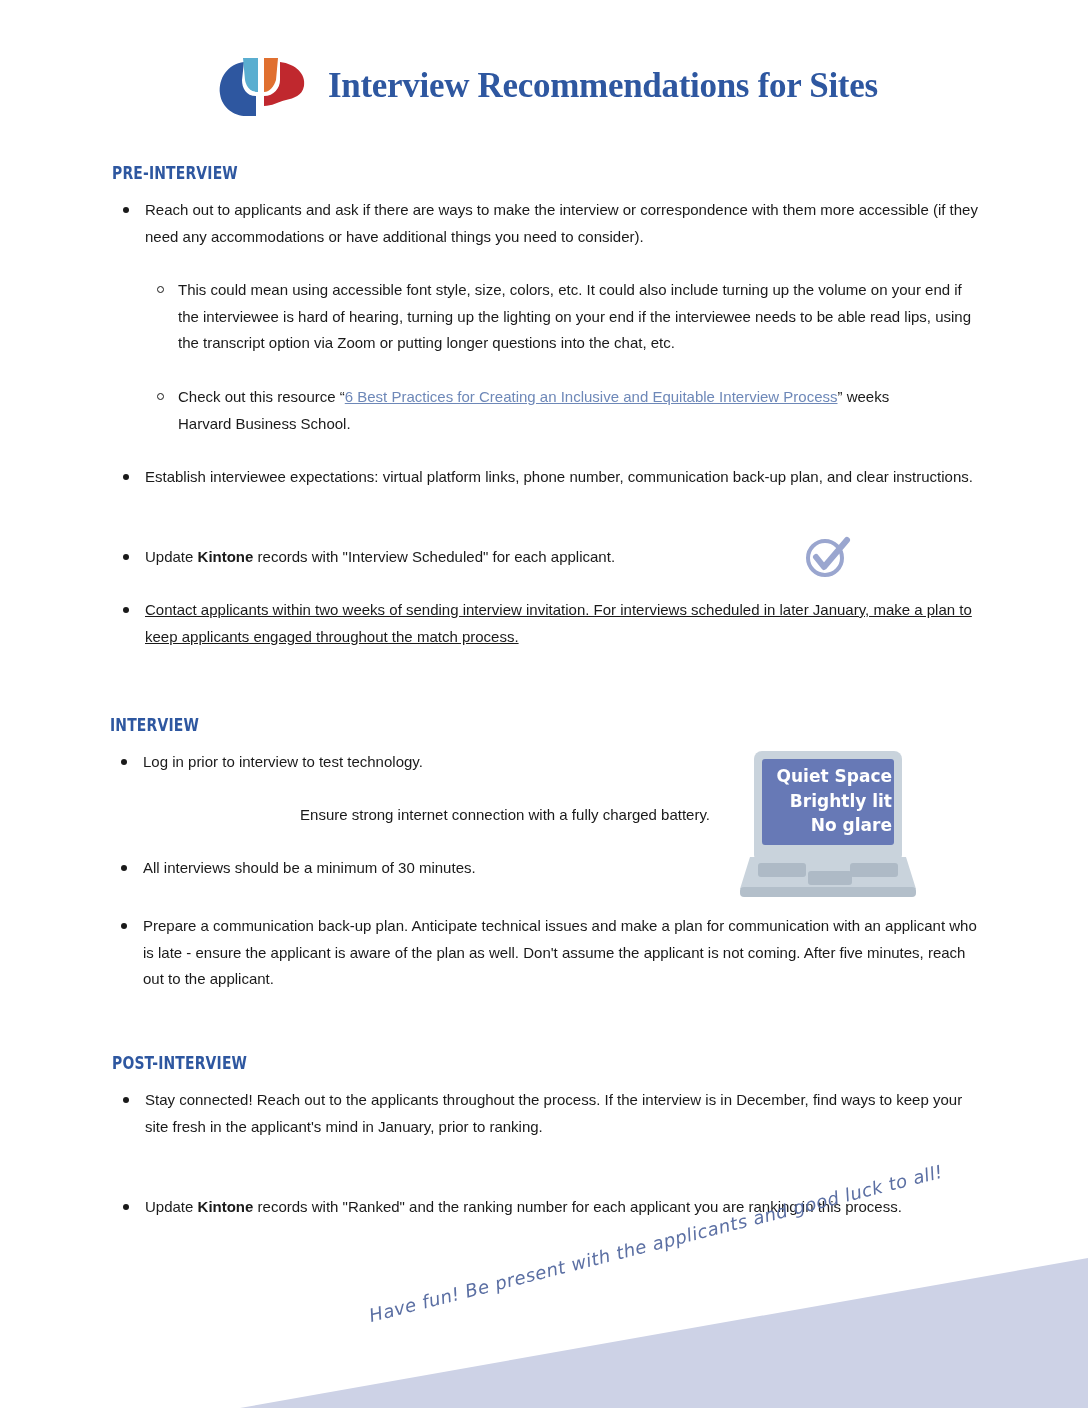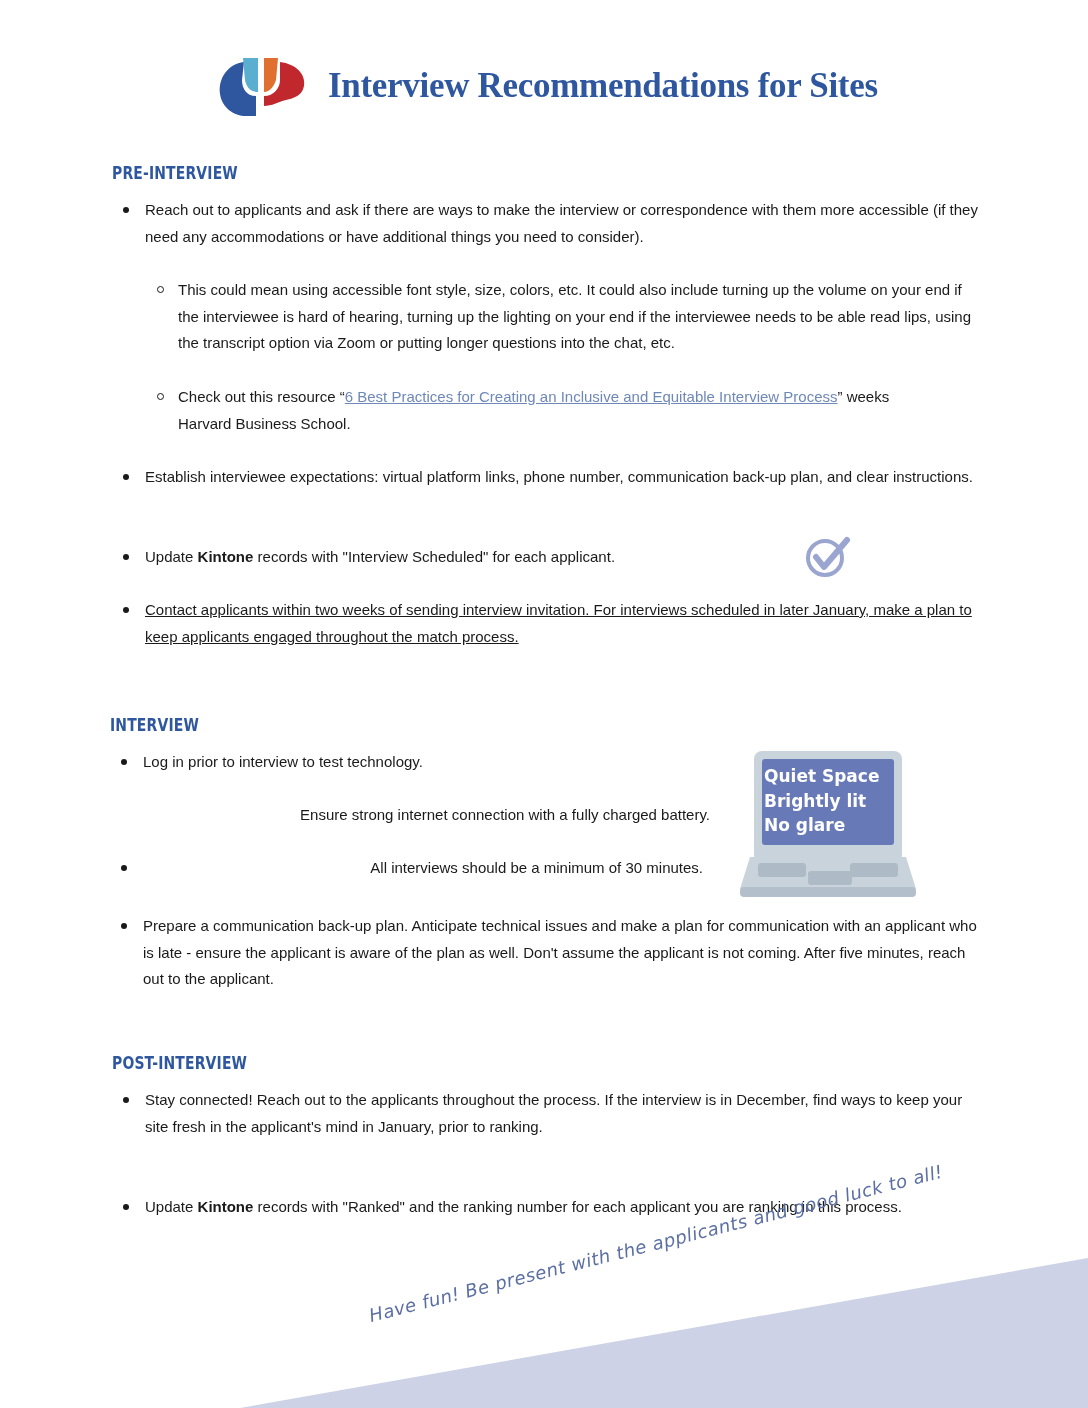--- a/index.html
+++ b/index.html
@@ -33,21 +33,21 @@
     }
     .sub::before {
       content: ""; position: absolute; left: -21px; top: 9px;
       width: 5px; height: 5px; border-radius: 50%; border: 1.5px solid #1a1a1a; background: #fff;
     }
     .link { color: #6e88b8; text-decoration: underline; }
     b { font-weight: bold; }
     .check-icon { position: absolute; left: 805px; top: 536px; width: 46px; height: 42px; }
     .laptop { position: absolute; left: 738px; top: 749px; width: 180px; height: 152px; }
     .laptop-screen-text {
-      position: absolute; left: 764px; top: 764px; width: 128px; text-align: left;
+      position: absolute; left: 764px; top: 764px; width: 128px; text-align: right;
       color: #ffffff; font-weight: bold; font-size: 17px; line-height: 24.5px;
       font-family: "DejaVu Sans", sans-serif;
     }
     .footer-band { position: absolute; left: 0; top: 0; width: 1088px; height: 1408px; pointer-events: none; }
     .footer-text {
       position: absolute; left: 372px; top: 1305px;
       font-family: "DejaVu Sans", sans-serif; font-size: 18px; color: #5b6fa3;
       transform: rotate(-14.2deg); transform-origin: left bottom; white-space: nowrap;
       font-style: italic; letter-spacing: 0.5px;
     }
@@ -102,21 +102,21 @@
 <div class="section-head" style="left:110px; top:715px;">INTERVIEW</div>
 
 <div class="text bullet" style="left:143px; top:749px; width:560px;">
   <span>Log in prior to interview to test technology.</span>
 </div>
 
 <div class="text" style="left:110px; top:802px; width:600px;text-align:right;">
   <span>Ensure strong internet connection with a fully charged battery.</span>
 </div>
 
-<div class="text bullet" style="left:143px; top:855px; width:560px;text-align:right;">
+<div class="text bullet" style="left:143px; top:855px; width:560px;">
   <span>All interviews should be a minimum of 30 minutes.</span>
 </div>
 
 <div class="text bullet" style="left:143px; top:913px; width:835px;">
   <span>Prepare a communication back-up plan. Anticipate technical issues and make a plan for communication with an applicant who is late - ensure the applicant is aware of the plan as well. Don't assume the applicant is not coming. After five minutes, reach out to the applicant.</span>
 </div>
 
 <svg class="laptop" viewBox="0 0 180 152">
   <rect x="16" y="2" width="148" height="112" rx="8" fill="#c9d3dc"></rect>
   <rect x="24" y="10" width="132" height="86" rx="3" fill="#6779b6"></rect>

